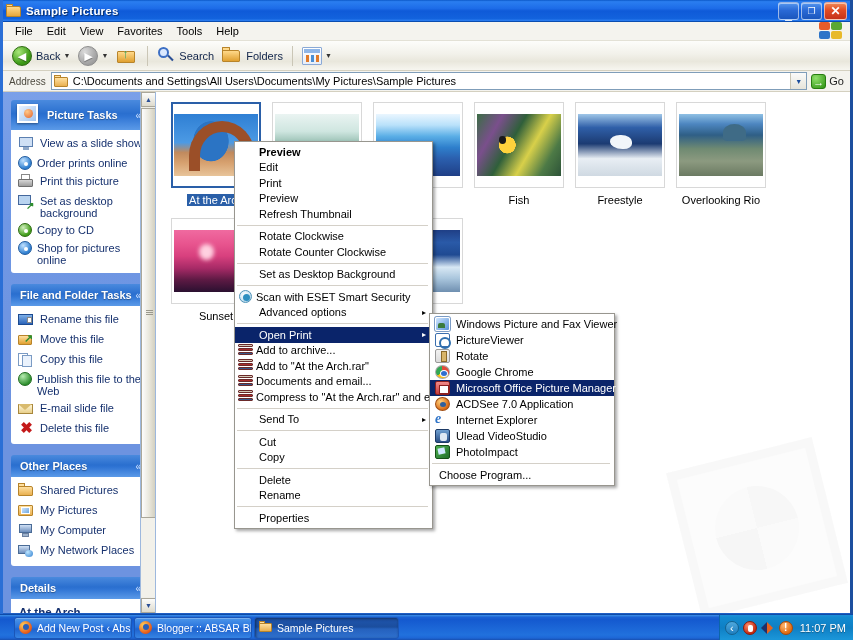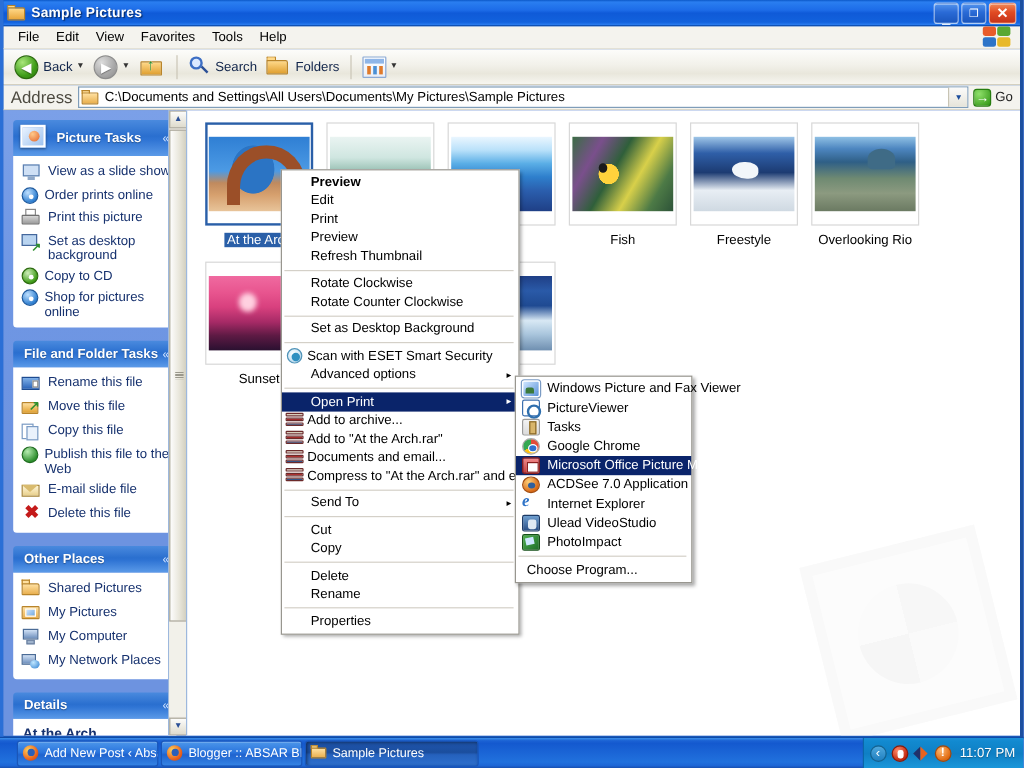--- a/index.html
+++ b/index.html
@@ -102,21 +102,21 @@
   .viewbtn .dot{position:absolute;width:3px;height:7px;top:7px;}
   .viewbtn .d1{left:3px;background:#e07a2a;}
   .viewbtn .d2{left:8px;background:#4a8fd4;}
   .viewbtn .d3{left:13px;background:#e07a2a;}
 
   
   #addressbar {
     height:21px; background:#f4f3ee; display:flex; align-items:center;
     padding:0 2px 0 6px; border-bottom:1px solid #d4d0c0;
   }
-  #addressbar .alabel { color:#4d4a40; font-size:14px; margin-right:5px; }
+  #addressbar .alabel { color:#4d4a40; font-size:10px; margin-right:5px; }
   #addrfield {
     flex:1; height:18px; background:#fff; border:1px solid #7f9db9;
     display:flex; align-items:center; padding-left:2px; position:relative;
   }
   #addrfield .fi { width:15px;height:12px;position:relative;margin-right:4px;flex:none;}
   #addrfield .fi .b{position:absolute;left:0;top:2px;width:14px;height:10px;background:linear-gradient(to bottom,#ffe0a0,#e9b050);border:1px solid #b8842a;border-radius:1px;}
   #addrfield .fi .t{position:absolute;left:0;top:0;width:7px;height:3px;background:#ffe0a0;border:1px solid #b8842a;border-bottom:none;}
   #addrtext { font-size:11px; color:#000; white-space:nowrap; }
   #addrdrop {
     width:16px; height:18px; background:linear-gradient(to bottom,#fbfbfa,#e6e4da);
@@ -285,21 +285,21 @@
   .rar { position:absolute; left:3px; top:1px; width:15px; height:13px; }
   .rar .s { position:absolute; left:0; width:15px; height:3px; border:1px solid #6b2a2a; border-radius:1px; }
   .rar .s1{ top:0; background:linear-gradient(to bottom,#e8e0d0,#bdb3a0);}
   .rar .s2{ top:4px; background:linear-gradient(to bottom,#c83c3c,#8c1f1f);}
   .rar .s3{ top:8px; background:linear-gradient(to bottom,#4a6fa8,#23406e);}
 
   .esetico { position:absolute; left:4px; top:1px; width:13px;height:13px;border-radius:50%;
     background: radial-gradient(circle at 40% 35%, #ffffff, #cfe6f4 55%, #7fb6d8); border:1px solid #4f93b8;}
   .esetico:after{content:"";position:absolute;left:3px;top:3px;width:7px;height:7px;border-radius:50%;background:#2e8fc0;}
 
-  #ctx-sub { left:429px; top:313px; width:148px; }
+  #ctx-sub { left:429px; top:313px; width:186px; }
   #ctx-sub .citem { height:16px; padding-left:26px; }
   .apico { position:absolute; left:5px; top:1px; width:15px; height:14px; border-radius:2px; }
   .ap-wpfv { background:linear-gradient(135deg,#cfe6ff,#5b92d8); border:1px solid #fff; box-shadow:0 0 0 1px #7b9bc4; }
   .ap-wpfv:after{content:"";position:absolute;left:2px;bottom:2px;width:7px;height:5px;background:#3b7a3b;border-radius:2px 2px 0 0;}
   .ap-pv { background:#fff; border:1px solid #3b6fae; }
   .ap-pv:after{content:"";position:absolute;left:3px;top:3px;width:8px;height:8px;border:2px solid #2f6fae;border-radius:50%;}
   .ap-paint { background:linear-gradient(to bottom,#f2f2f2,#dcdcdc); border:1px solid #9a9a9a;}
   .ap-paint:after{content:"";position:absolute;left:5px;top:1px;width:4px;height:9px;background:#d8b56a;border:1px solid #8a6a2a;}
   .ap-chrome { border-radius:50%; background: conic-gradient(#e24b3a 0 33%, #ffc20e 0 66%, #34a853 0 100%); border:1px solid #aaa;}
   .ap-chrome:after{content:"";position:absolute;left:4px;top:4px;width:6px;height:5px;border-radius:50%;background:#2f6fd0;border:1px solid #fff;}
@@ -786,21 +786,21 @@
     <div class="citem">
       <span class="apico ap-wpfv"></span>
       <span>Windows Picture and Fax Viewer</span>
     </div>
     <div class="citem">
       <span class="apico ap-pv"></span>
       <span>PictureViewer</span>
     </div>
     <div class="citem">
       <span class="apico ap-paint"></span>
-      <span>Tasks</span>
+      <span>Rotate</span>
     </div>
     <div class="citem">
       <span class="apico ap-chrome"></span>
       <span>Google Chrome</span>
     </div>
     <div class="citem sel">
       <span class="apico ap-mopm"></span>
       <span>Microsoft Office Picture Manager</span>
     </div>
     <div class="citem">

